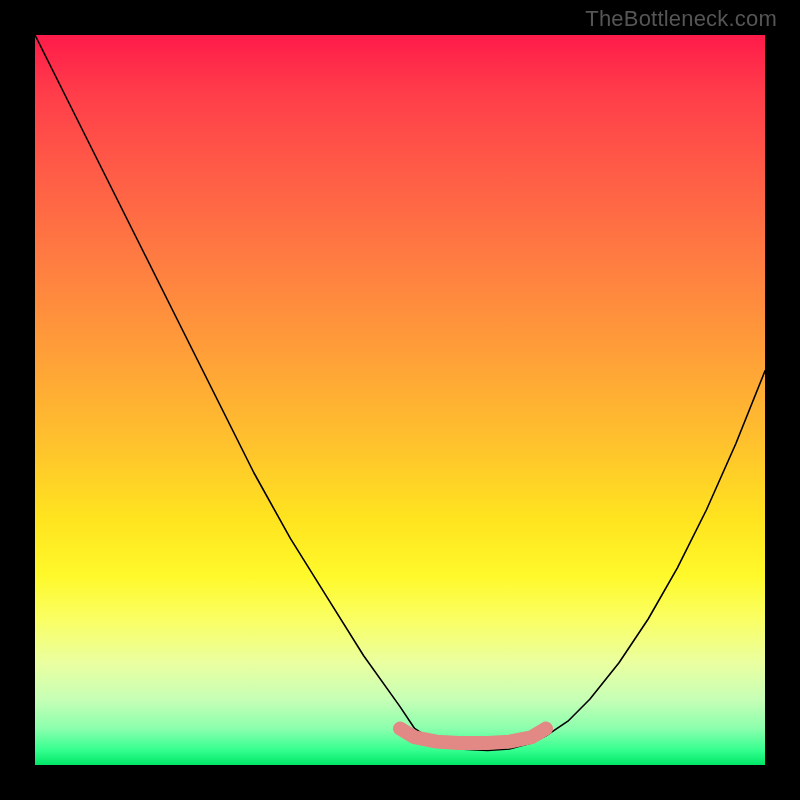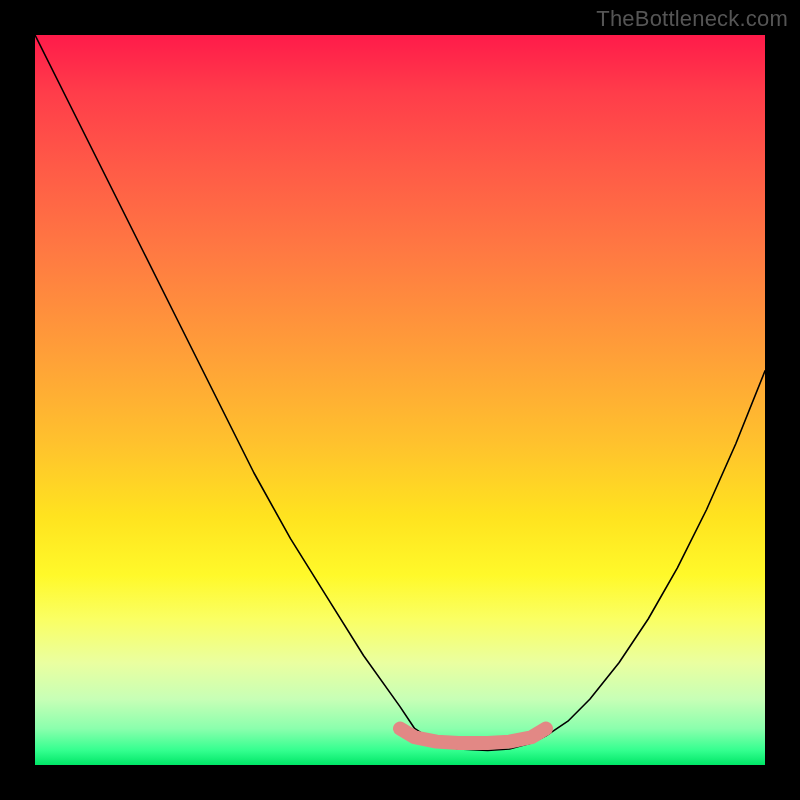--- a/index.html
+++ b/index.html
@@ -46,21 +46,21 @@
       #00e667 100%
     );
   }
   .svg-layer {
     position: absolute;
     inset: 0;
   }
   .watermark {
     position: absolute;
     top: 6px;
-    right: 12px;
+    right: 23px;
     color: #555;
     font-size: 22px;
     letter-spacing: 0.2px;
   }
 </style>
 </head>
 <body>
 
 <div class="outer">
   <div class="watermark">TheBottleneck.com</div>

